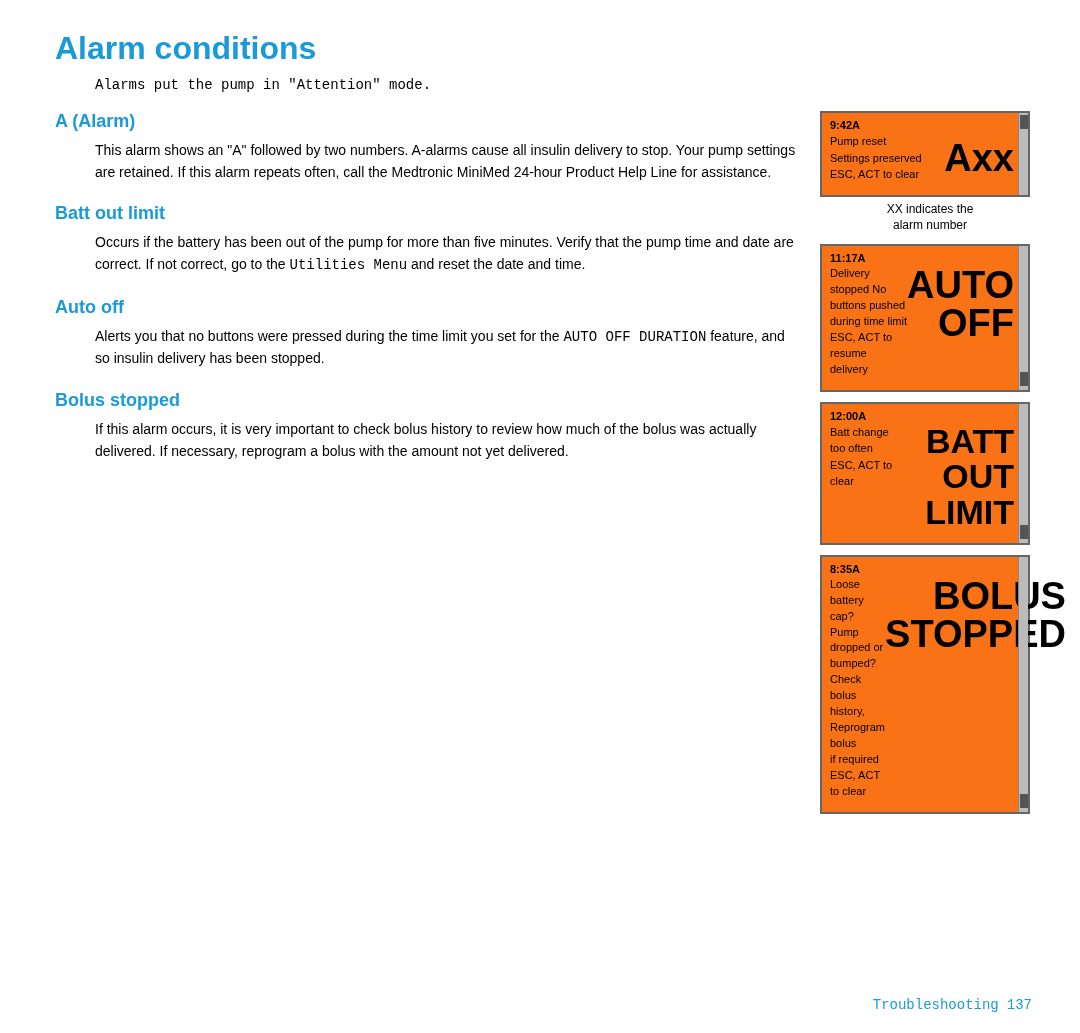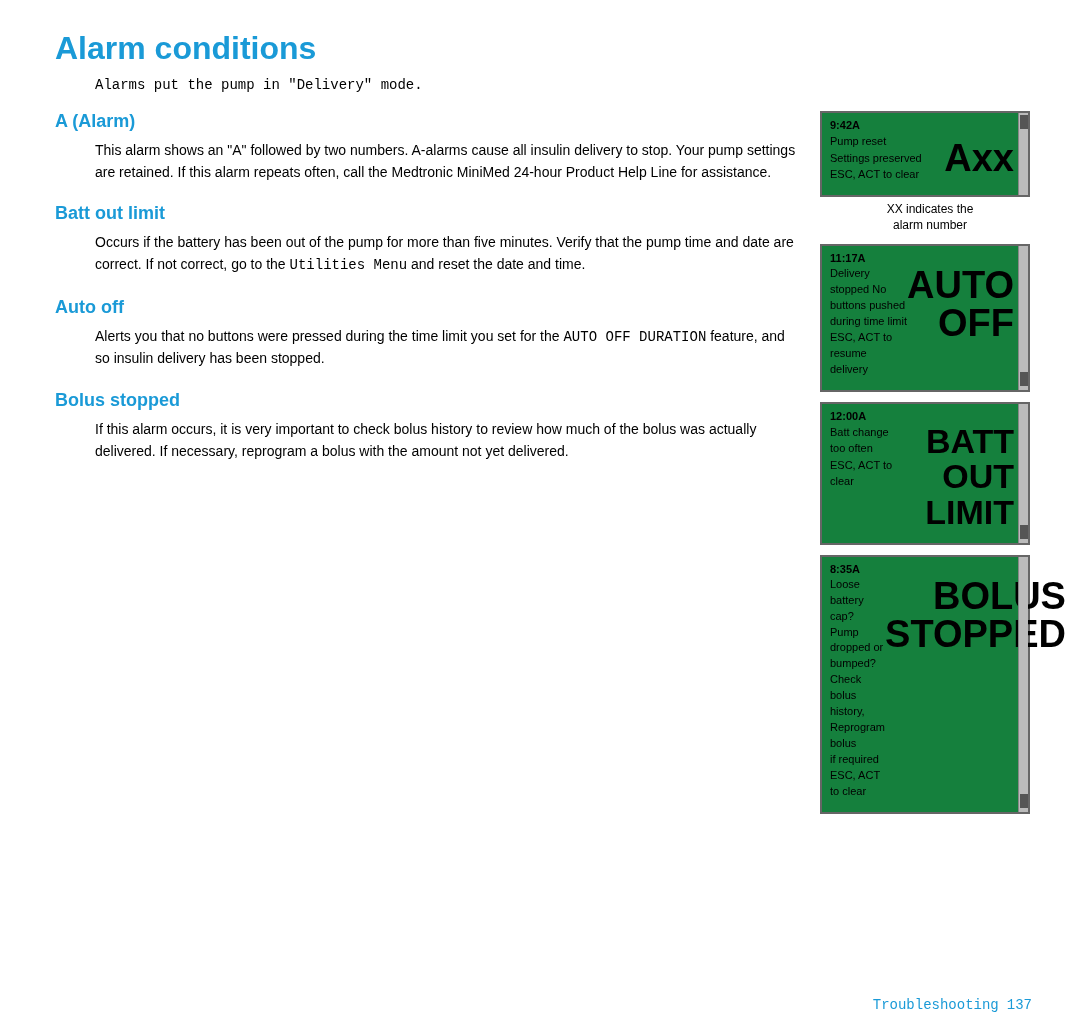--- a/index.html
+++ b/index.html
@@ -62,21 +62,21 @@
       margin-left: 40px;
     }
 
     .section-body .mono {
       font-family: 'Courier New', Courier, monospace;
     }
 
     
     .pump-display {
       border: 2px solid #666;
-      background: #15803d;
+      background: #f97316;
       width: 210px;
       padding: 6px 8px 8px 8px;
       position: relative;
     }
 
     .pump-display .time-label {
       font-size: 11px;
       font-weight: bold;
       font-family: Arial, sans-serif;
       color: #000;
@@ -166,21 +166,21 @@
       align-items: center;
       gap: 8px;
       margin-top: 21px;
     }
   </style>
 </head>
 <body>
 
 <h1 class="page-title">Alarm conditions</h1>
 
-<p class="intro-text">Alarms put the pump in "Delivery" mode.</p>
+<p class="intro-text">Alarms put the pump in "Attention" mode.</p>
 
 <div class="content-area">
 
   <div class="left-column">
 
     <div>
       <h2 class="section-title">A (Alarm)</h2>
       <p class="section-body">This alarm shows an "A" followed by two numbers. A-alarms cause all insulin delivery to stop. Your pump settings are retained. If this alarm repeats often, call the Medtronic MiniMed 24-hour Product Help Line for assistance.</p>
     </div>
 

